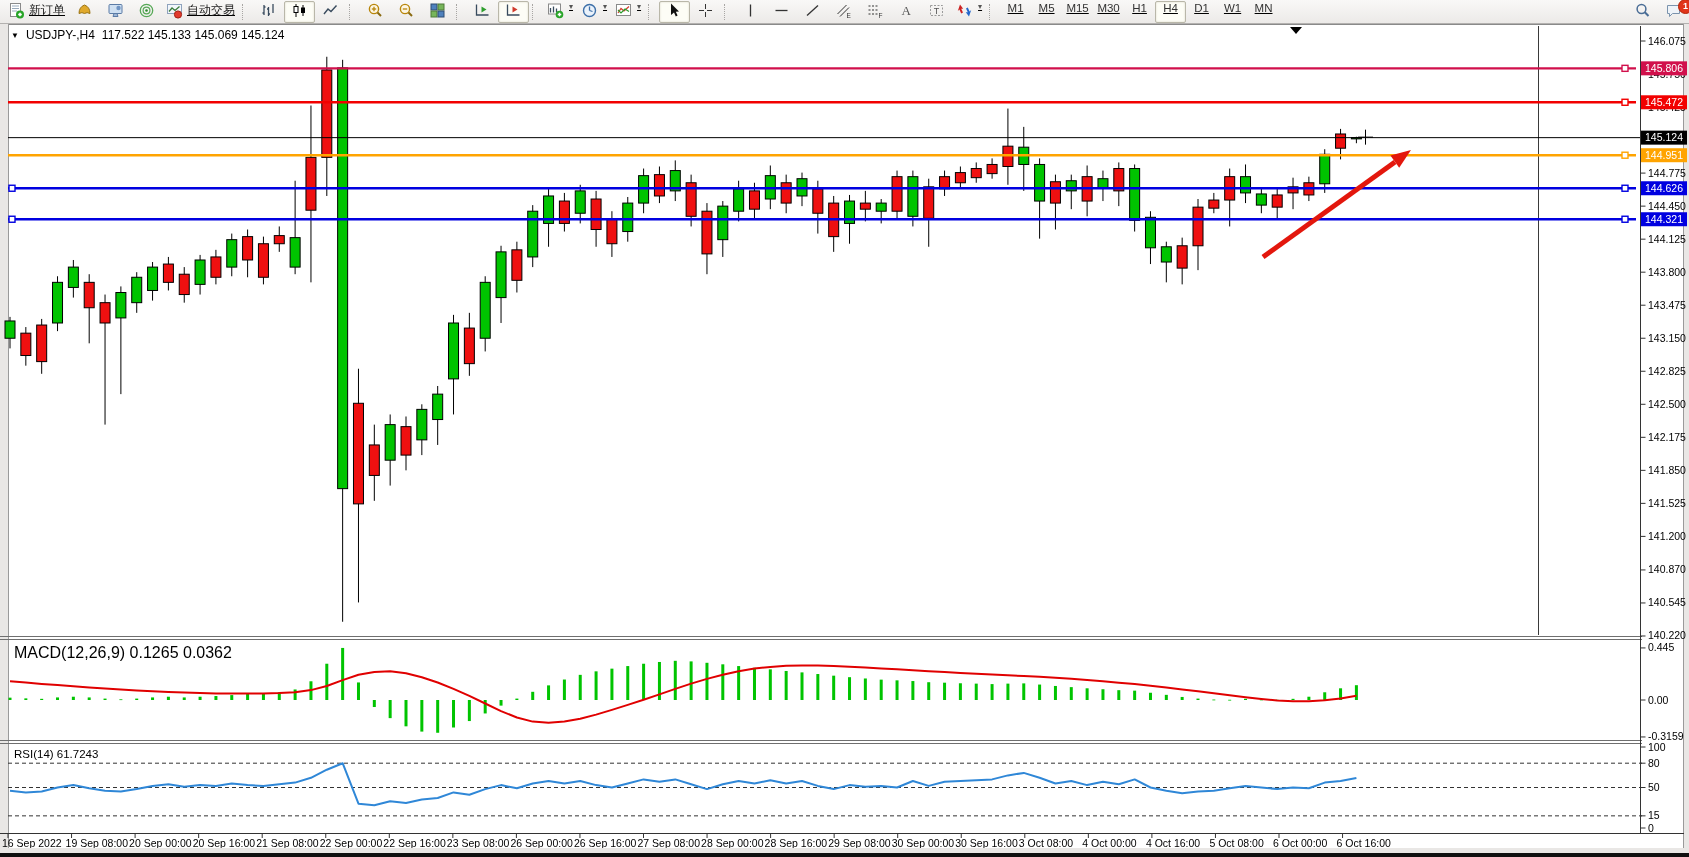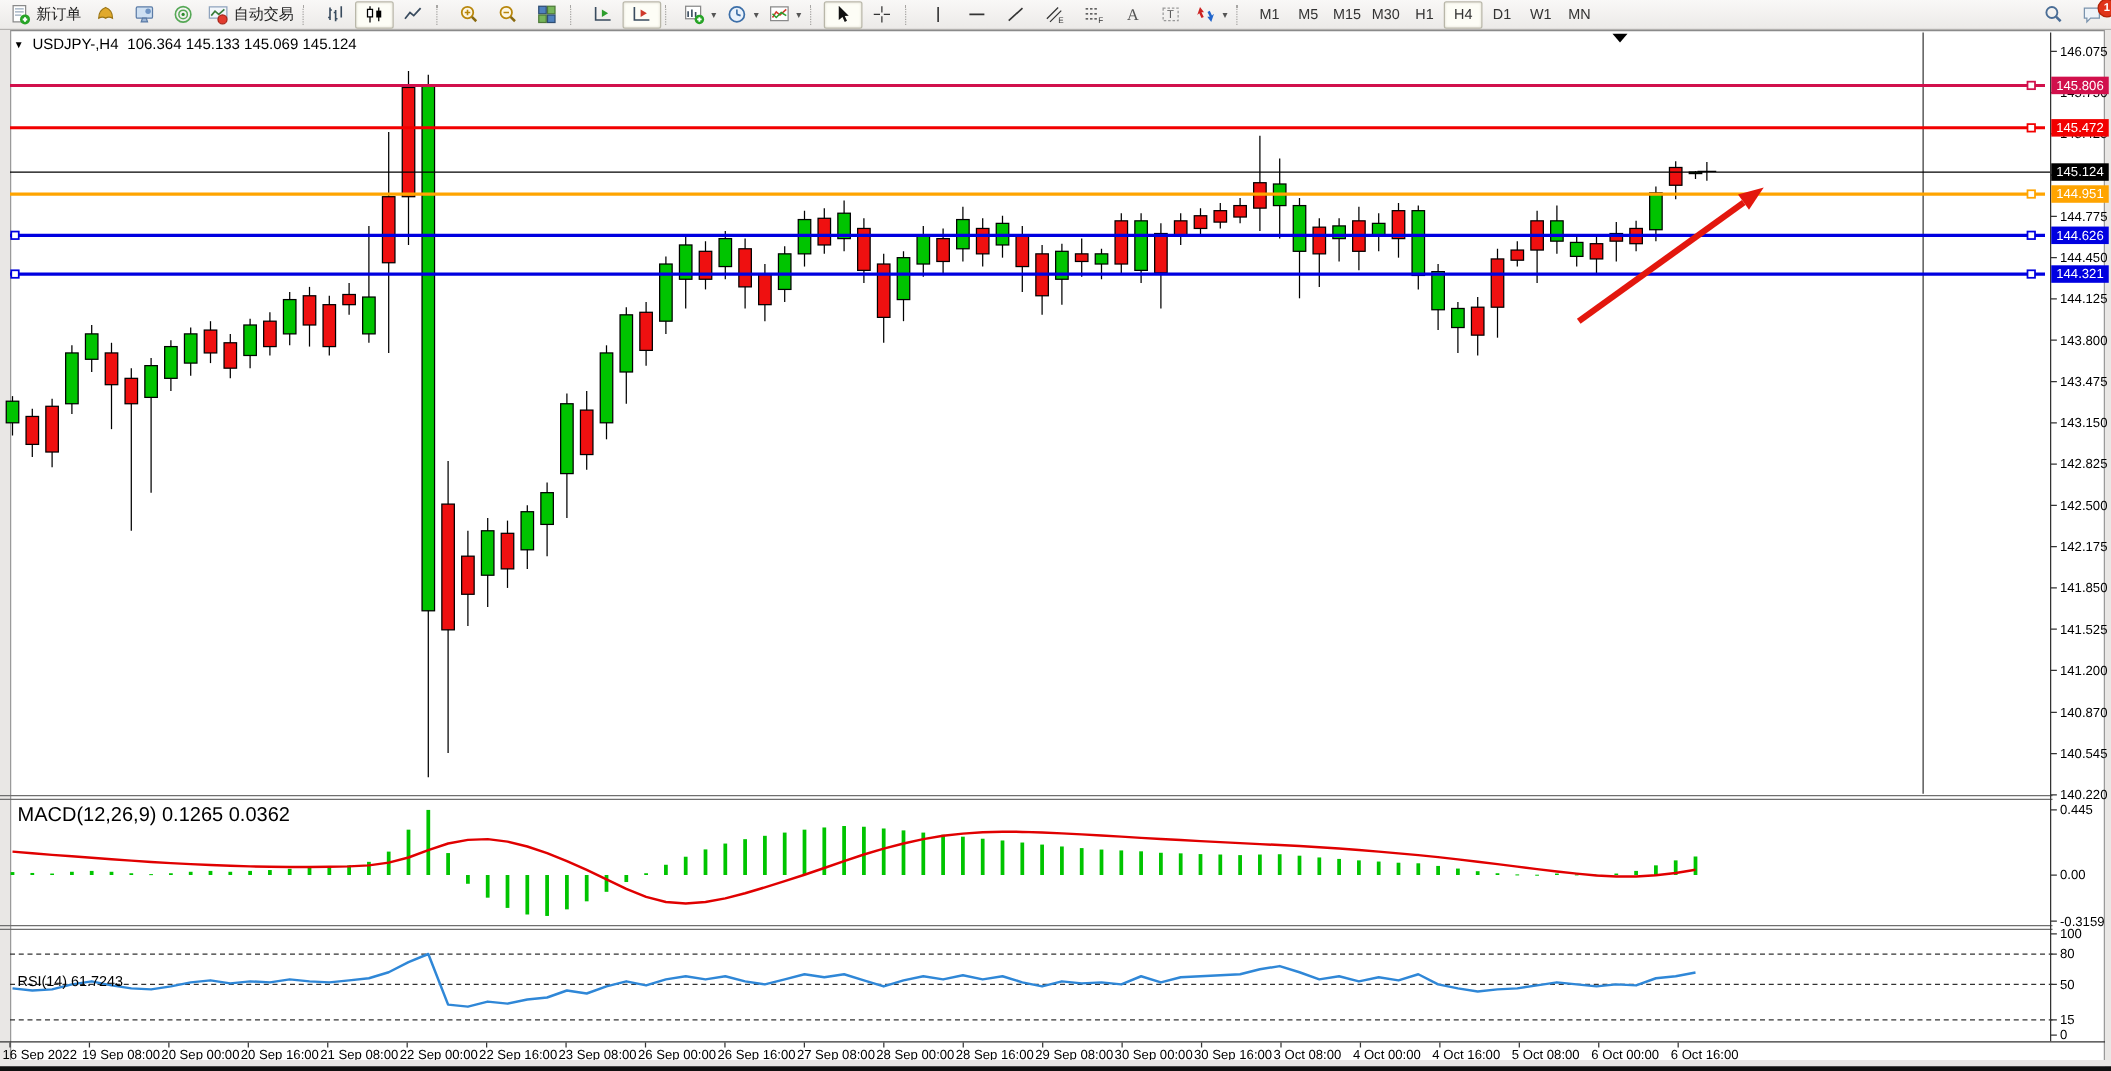--- a/index.html
+++ b/index.html
@@ -2,39 +2,39 @@
 <html><head>
 <meta charset="utf-8">
 <style>
   html,body{margin:0;padding:0;}
   body{width:1689px;height:857px;position:relative;overflow:hidden;background:#fff;
        font-family:"Liberation Sans",sans-serif;}
   
   #toolbar{position:absolute;top:0;left:0;width:1689px;height:24px;z-index:3;
     background:linear-gradient(#f9f8f7,#eceae8);border-bottom:1px solid #b3b1af;
     display:flex;align-items:center;padding-left:4px;box-sizing:border-box;}
-  .tbtn{height:20px;min-width:23px;display:flex;align-items:center;justify-content:center;
-    gap:4px;padding:0 3px;border:1px solid transparent;border-radius:2px;cursor:default;}
+  .tbtn{height:20px;min-width:23px;display:flex;align-items:flex-start;justify-content:center;
+    gap:4px;padding:0 3px;border:1px solid transparent;border-radius:2px;cursor:default;text-decoration:underline;}
   .tbtn.active{background:#fdfdf6;border:1px solid #b9b7a9;box-shadow:inset 0 0 2px #d8d5c5;}
   .tbtn .lbl{font-size:12px;color:#1c1c1c;white-space:nowrap;}
   .tbtn .caret{font-size:8px;color:#555;margin-left:1px;}
   .tf .lbl{font-size:11.5px;color:#333;}
   .sep{width:6px;height:16px;border-left:1px dotted #a8a6a4;margin:0 4px 0 3px;}
   .spacer{flex:1;}
   .badge-wrap{position:relative;}
   .badge{position:absolute;top:-3px;right:-5px;background:#e03419;color:#fff;
     border-radius:50%;width:13px;height:13px;font-size:9px;font-weight:bold;
     display:flex;align-items:center;justify-content:center;border:1px solid #b22407;}
   
   #chart-svg{position:absolute;top:24px;left:0;z-index:1;}
   .overlay{position:absolute;z-index:2;color:#000;white-space:nowrap;}
   #chart-title{top:28px;left:11px;font-size:12px;display:flex;gap:7px;align-items:center;}
   #chart-title .tri{font-size:8px;color:#000;}
   #macd-label{top:644px;left:14px;font-size:16px;}
-  #rsi-label{top:780px;left:14px;font-size:11.5px;}
+  #rsi-label{top:748px;left:14px;font-size:11.5px;}
 </style>
 </head>
 <body>
 
 <div id="toolbar">
     <div class="tbtn">
       <span style="display: flex;">
         <svg width="17" height="17" viewBox="0 0 17 17">
           <rect x="2.5" y="1.5" width="10" height="13" fill="#fff" stroke="#8a8a8a"></rect>
           <line x1="4" y1="4" x2="11" y2="4" stroke="#9ab"></line>
@@ -329,21 +329,21 @@
           <path d="M2.5 3.5 h12 v8 h-7 l-3 3 v-3 h-2 Z" fill="#eef3f8" stroke="#7a93ad"></path>
         </svg>
       </span>
       <span class="badge">1</span>
     </div>
   </div>
 
 <div class="overlay" id="chart-title">
   <span class="tri">▼</span>
   <span>USDJPY-,H4</span>
-  <span>106.364 145.133 145.069 145.124</span>
+  <span>117.522 145.133 145.069 145.124</span>
 </div>
 <div class="overlay" id="macd-label">MACD(12,26,9) 0.1265 0.0362</div>
 <div class="overlay" id="rsi-label">RSI(14) 61.7243</div>
 
 <svg id="chart-svg" width="1689" height="833" viewBox="0 0 1689 833">
     <rect x="0" y="0" width="1689" height="833" fill="#fff"></rect>
     <rect x="0" y="0" width="8" height="833" fill="#e9e7e5"></rect>
     <rect x="1684" y="0" width="5" height="833" fill="#e9e7e5"></rect>
     <line x1="8" y1="0.5" x2="1684" y2="0.5" stroke="#8a8a8a"></line>
     <line x1="8.5" y1="0" x2="8.5" y2="826" stroke="#9a9a9a"></line>

